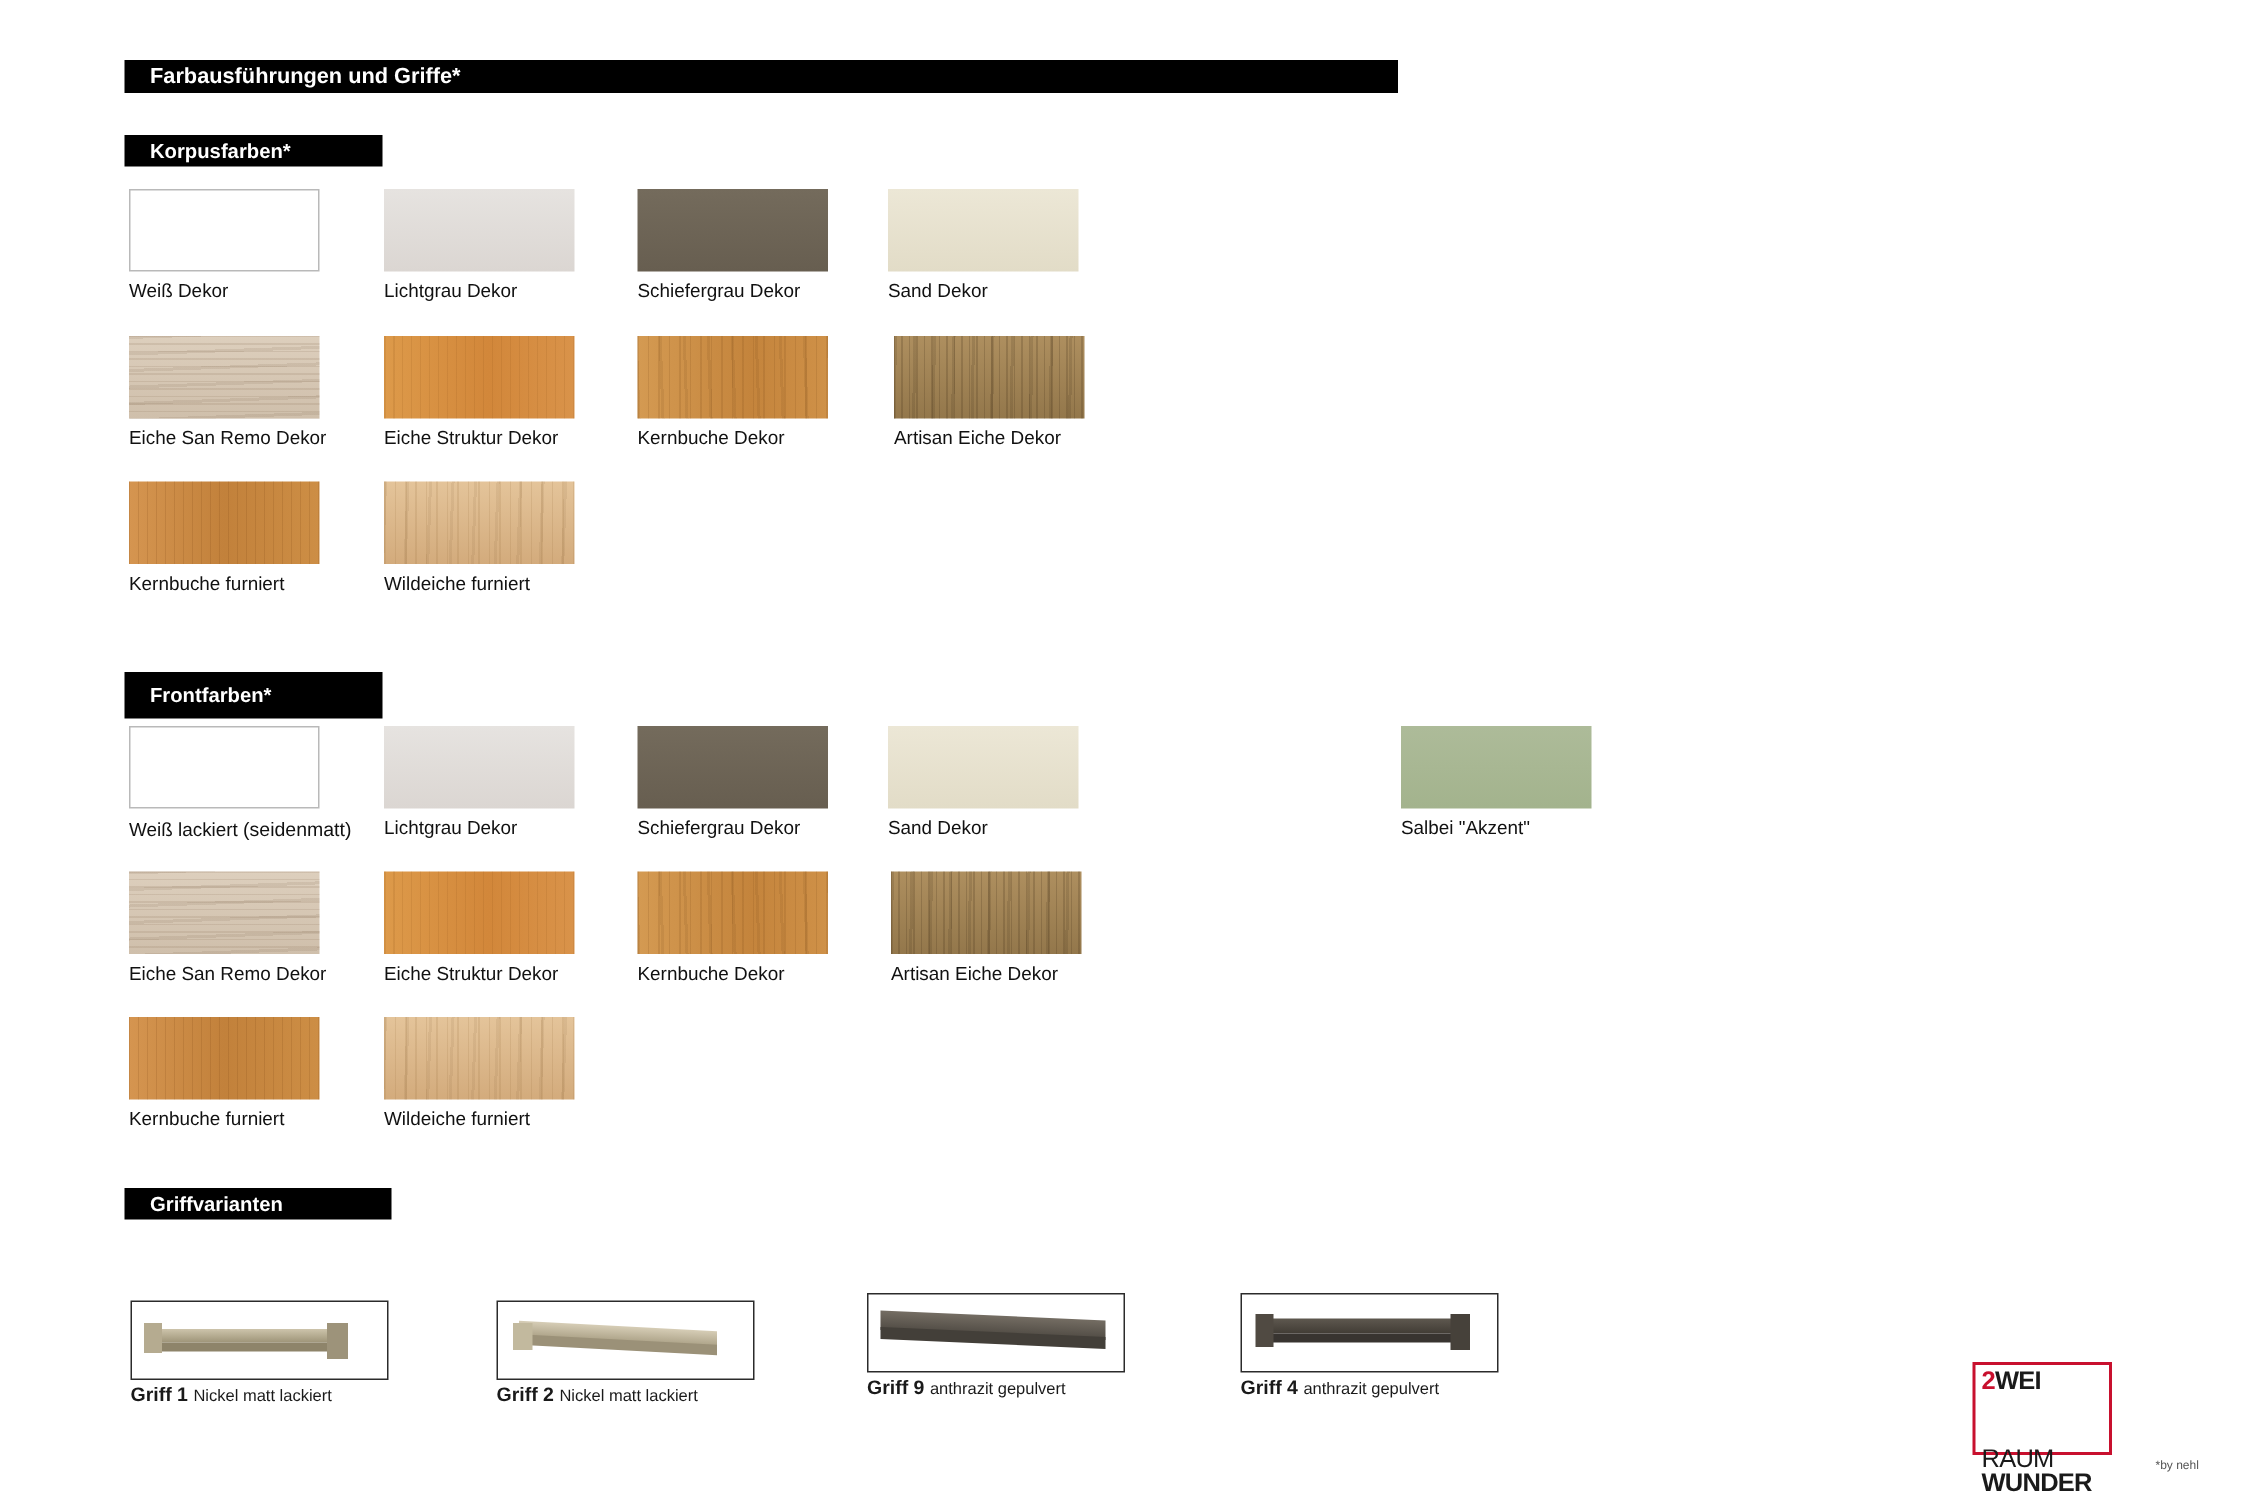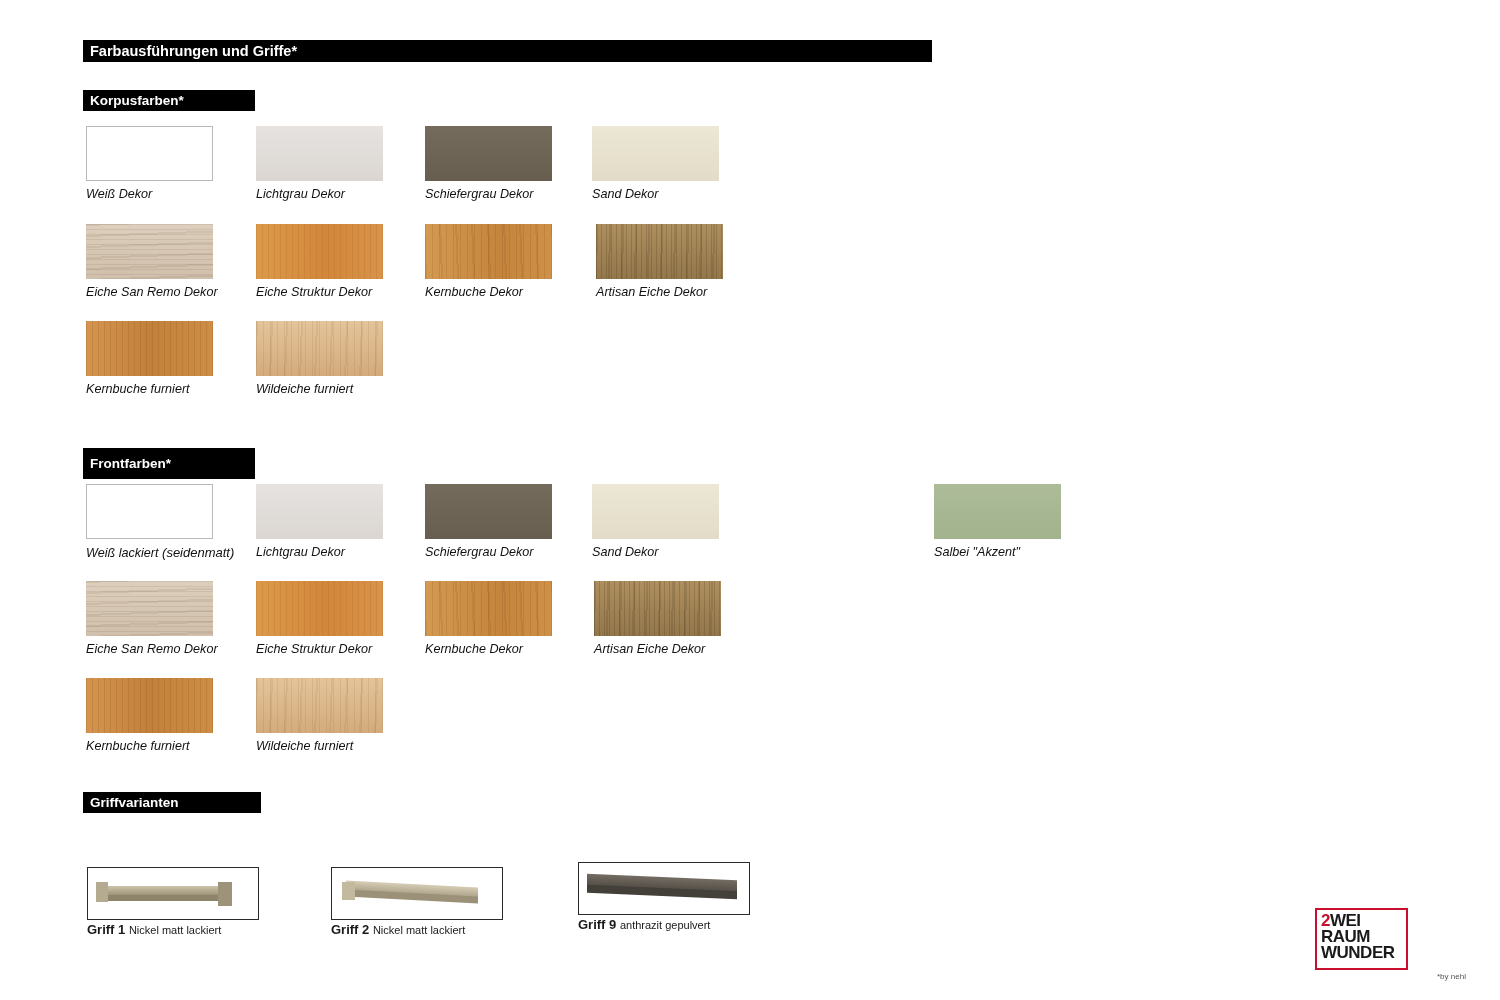--- a/index.html
+++ b/index.html
@@ -25,40 +25,39 @@
 
   
   .bar {
     position: absolute;
     background: #000000;
     color: #ffffff;
     font-weight: bold;
     display: flex;
     align-items: center;
     box-sizing: border-box;
-    padding-left: 7px;
+    padding-left: 17px;
   }
   .bar.main {
     left: 83px;
     top: 40px;
     width: 849px;
     height: 22px;
     font-size: 14.5px;
   }
   .bar.section {
     font-size: 13.5px;
   }
   .bar-korpus  { left: 83px; top: 90px;  width: 172px; height: 21px; }
   .bar-front   { left: 83px; top: 448px; width: 172px; height: 31px; }
   .bar-griff   { left: 83px; top: 792px; width: 178px; height: 21px; }
 
   
   .swatch {
     position: absolute;
-    font-style: italic;
   }
   .swatch .chip {
     width: 127px;
     height: 55px;
     box-sizing: border-box;
   }
   .swatch .chip.bordered {
     border: 1px solid #b9b9b9;
   }
   .swatch .caption {
@@ -113,21 +112,21 @@
     top: 908px;
     width: 93px;
     height: 62px;
     border: 2px solid #c8102e;
     box-sizing: border-box;
     background: #ffffff;
     padding: 3px 0 0 4px;
   }
   .logo .l1 { font-size: 17px; font-weight: bold; line-height: 16px; letter-spacing: -0.5px; }
   .logo .l1 .red { color: #c8102e; }
-  .logo .l2 { font-size: 17px; font-weight: bold; line-height: 16px; letter-spacing: -0.5px; }
+  .logo .l2 { font-size: 17px; font-weight: normal; line-height: 16px; letter-spacing: -0.5px; margin-top: 36px; }
   .logo .l3 { font-size: 17px; font-weight: bold; line-height: 16px; letter-spacing: -0.5px; }
   .logo-sub {
     position: absolute;
     left: 1437px;
     top: 972px;
     font-size: 8px;
     color: #555;
   }
 </style>
 </head>
@@ -285,20 +284,29 @@
   </div>
 
   <div class="handle" style="left:578px; top:862px;">
     <div class="frame">
       <div class="hbar" style="left:8px; top:14px; width:150px; height:13px; background:linear-gradient(180deg,#746d63,#4f4a43); transform:skewY(2.5deg);"></div>
       <div class="hbar" style="left:8px; top:25px; width:150px; height:8px; background:#433f39; transform:skewY(2.5deg);"></div>
     </div>
     <div class="caption"><b>Griff 9</b> <span class="sub">anthrazit gepulvert</span></div>
   </div>
 
+  <div class="handle" style="left:827px; top:862px;">
+    <div class="frame">
+      <div class="hbar" style="left:14px; top:16px; width:136px; height:10px; background:linear-gradient(180deg,#5e584f,#413c35); transform:skewX(-5deg);"></div>
+      <div class="hbar" style="left:14px; top:26px; width:136px; height:6px; background:#383430; transform:skewX(-5deg);"></div>
+      <div class="hbar" style="left:9px; top:13px; width:12px; height:22px; background:#504a42;"></div>
+      <div class="hbar" style="left:139px; top:13px; width:13px; height:24px; background:#46413a;"></div>
+    </div>
+    <div class="caption"><b>Griff 4</b> <span class="sub">anthrazit gepulvert</span></div>
+  </div>
 
   <div class="logo">
     <div class="l1"><span class="red">2</span><span>WEI</span></div>
     <div class="l2">RAUM</div>
     <div class="l3">WUNDER</div>
   </div>
   <div class="logo-sub">*by nehl</div>
 
 </div>
 

